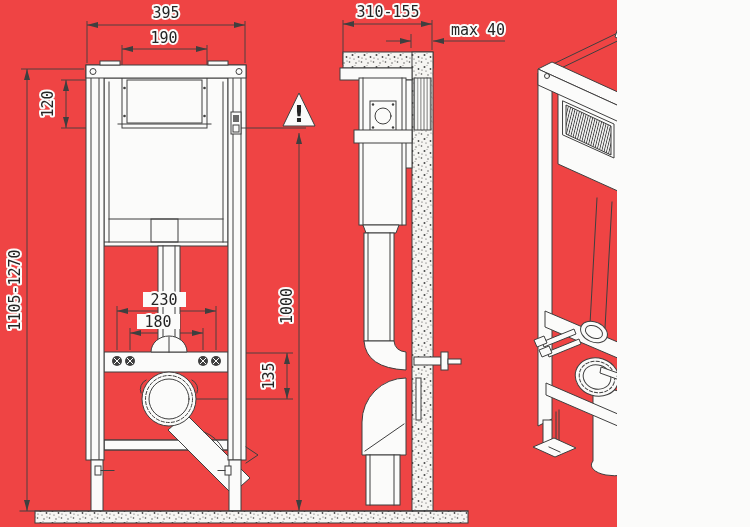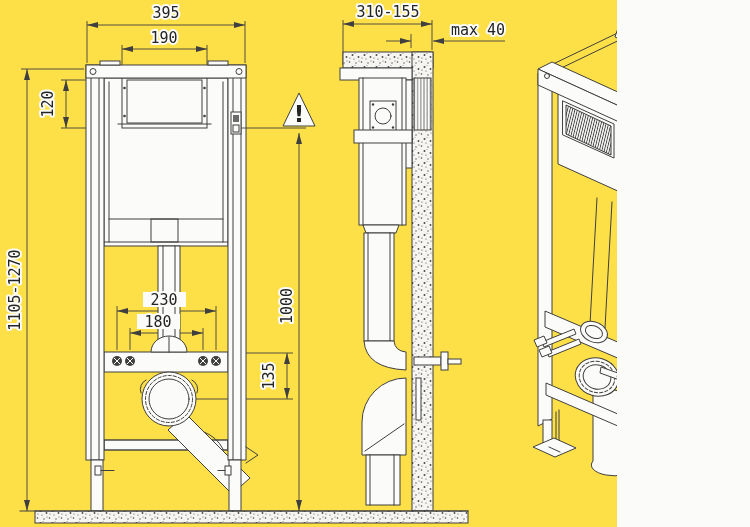--- a/index.html
+++ b/index.html
@@ -1,16 +1,16 @@
 <!DOCTYPE html>
 <html><head>
 <meta charset="utf-8">
 <style>
   html,body{margin:0;padding:0;background:#fbfbfa;}
-  .stage{width:617px;height:527px;background:#fde047;position:relative;overflow:hidden;}
+  .stage{width:617px;height:527px;background:#ef4444;position:relative;overflow:hidden;}
   svg{display:block;}
   .s  {stroke:#3f3f3f;stroke-width:1;fill:none;stroke-linecap:square;}
   .sw {stroke:#3f3f3f;stroke-width:1;fill:#fbfbfa;}
   .swt{stroke:#3f3f3f;stroke-width:1.4;fill:#fbfbfa;}
   .d  {stroke:#3f3f3f;stroke-width:0.9;fill:none;}
   .dot{fill:#3f3f3f;}
   .mask{fill:#fbfbfa;}
   text{font-family:"DejaVu Sans Mono","Liberation Mono",monospace;font-size:15px;fill:#242424;
        paint-order:stroke fill;stroke:#fbfbfa;stroke-width:4px;stroke-linejoin:round;}
   text.bang{font-family:"DejaVu Sans","Liberation Sans",sans-serif;font-weight:bold;font-size:23px;stroke:none;}

